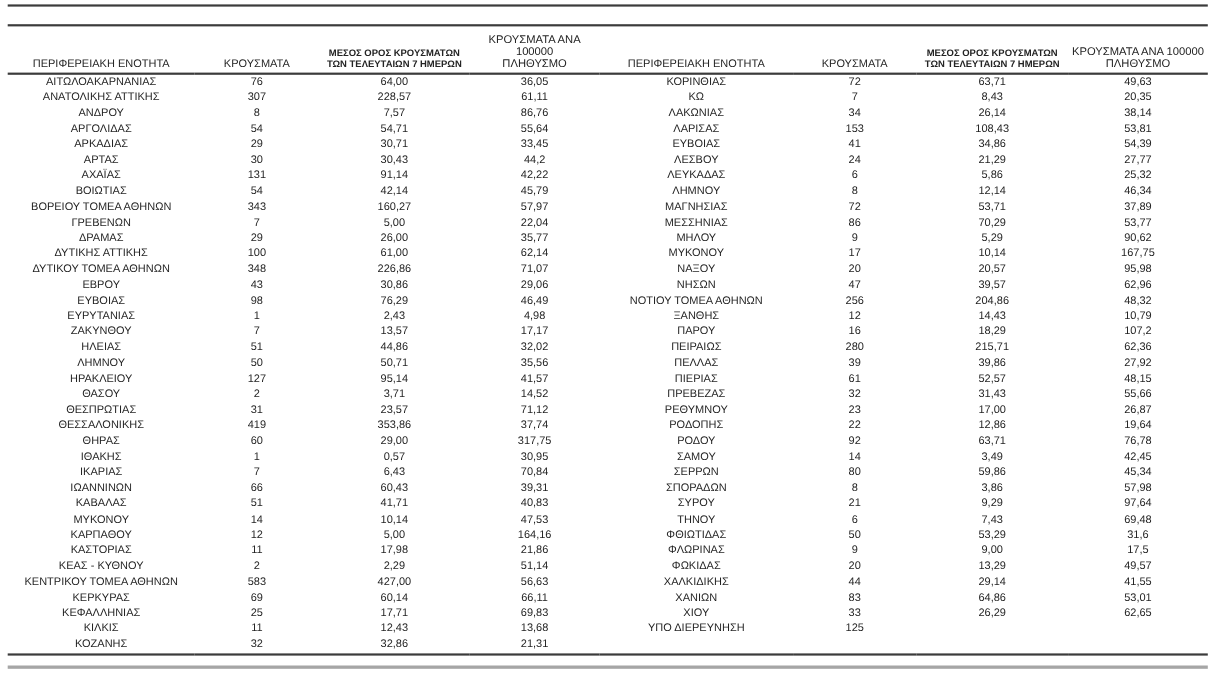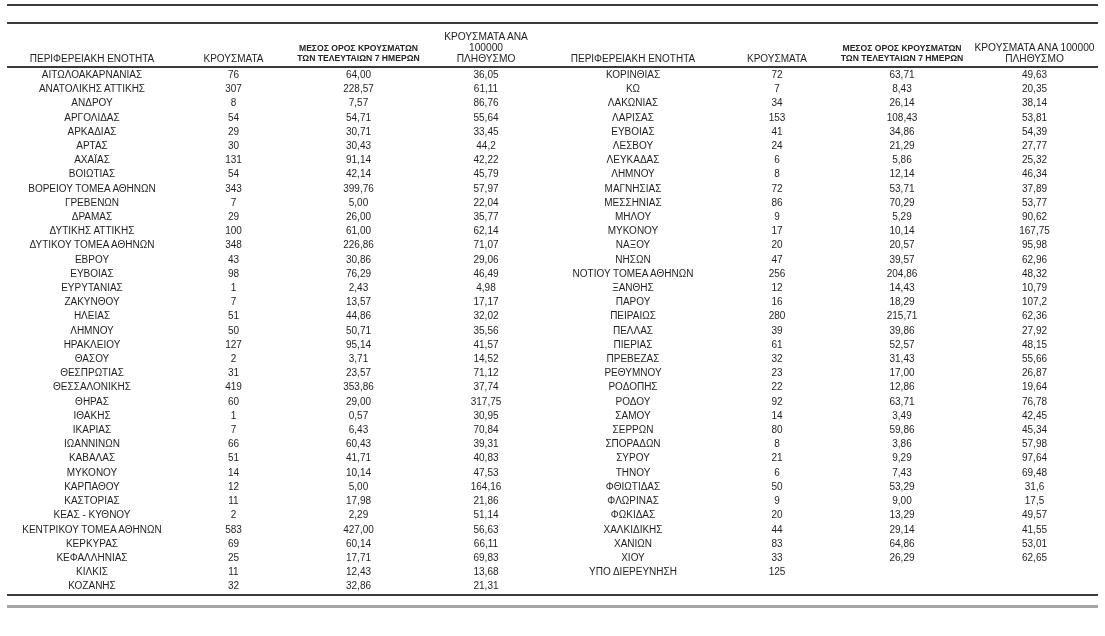--- a/index.html
+++ b/index.html
@@ -190,21 +190,21 @@
           <td>42,14</td>
           <td>45,79</td>
           <td>ΛΗΜΝΟΥ</td>
           <td>8</td>
           <td>12,14</td>
           <td>46,34</td>
         </tr>
         <tr>
           <td>ΒΟΡΕΙΟΥ ΤΟΜΕΑ ΑΘΗΝΩΝ</td>
           <td>343</td>
-          <td>399,76</td>
+          <td>160,27</td>
           <td>57,97</td>
           <td>ΜΑΓΝΗΣΙΑΣ</td>
           <td>72</td>
           <td>53,71</td>
           <td>37,89</td>
         </tr>
         <tr>
           <td>ΓΡΕΒΕΝΩΝ</td>
           <td>7</td>
           <td>5,00</td>

